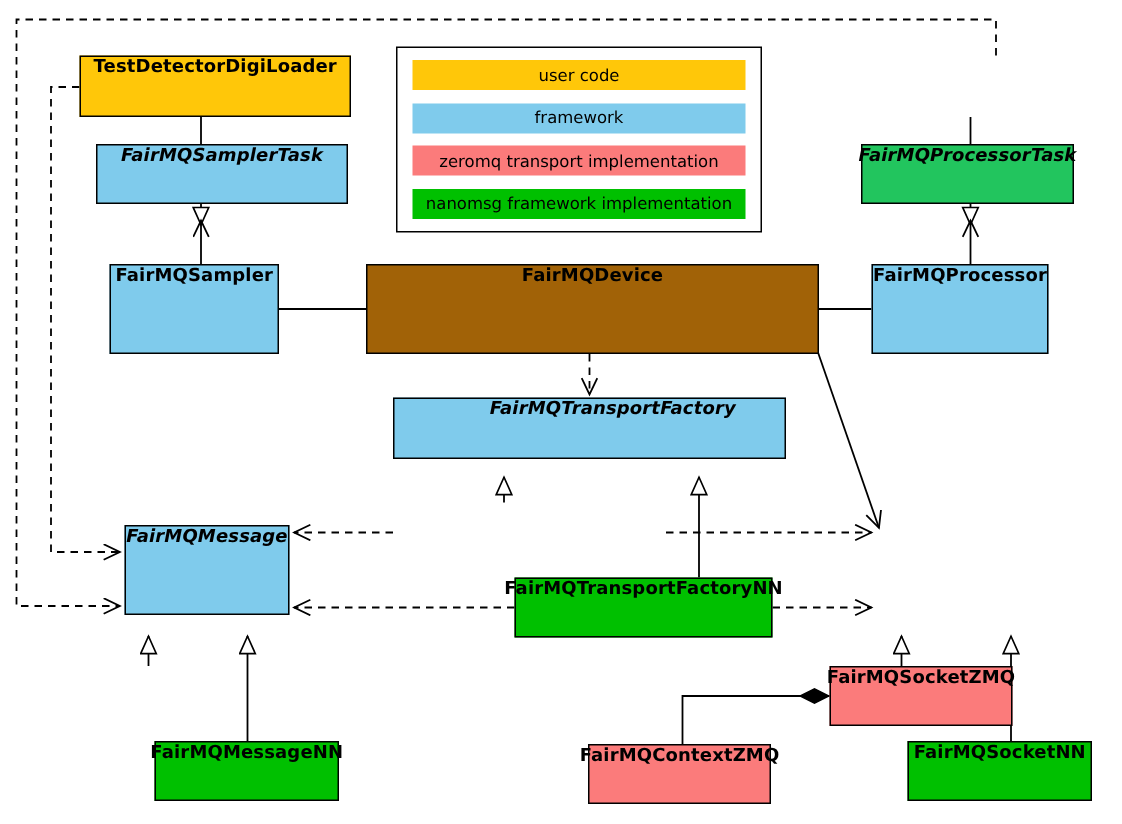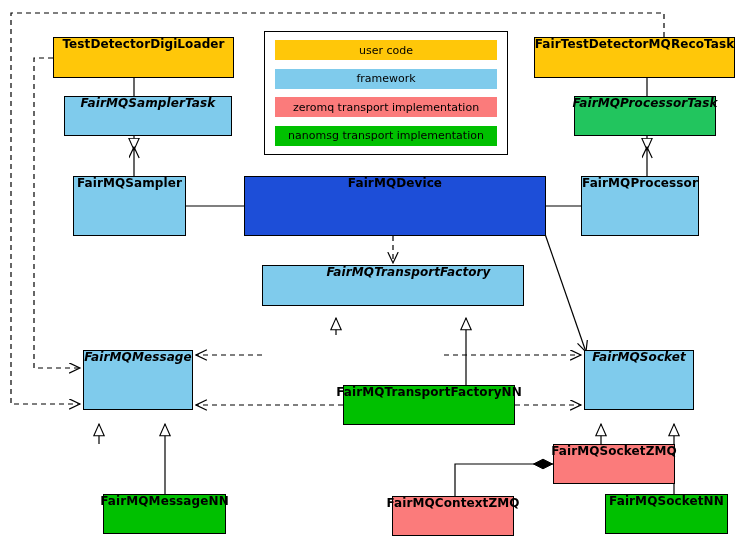--- a/index.html
+++ b/index.html
@@ -179,68 +179,62 @@
     <div class="legend-row" style="background:#FFC709;">
       <span>user code</span>
     </div>
     <div class="legend-row" style="background:#7FCBEC;">
       <span>framework</span>
     </div>
     <div class="legend-row" style="background:#FB7B7B;">
       <span>zeromq transport implementation</span>
     </div>
     <div class="legend-row" style="background:#00C000;">
-      <span>nanomsg transport implementation</span>
+      <span>nanomsg framework implementation</span>
     </div>
   </div>
 
   <div class="node" style="left:53px; top:37px; width:181px; height:41px; background:#FFC709;">
     <span>TestDetectorDigiLoader</span>
   </div>
 
-  <div class="node" style="left:534px; top:37px; width:201px; height:41px; background:#FFC709;">
-    <span>FairTestDetectorMQRecoTask</span>
-  </div>
 
   <div class="node abstract" style="left:64px; top:96px; width:168px; height:40px; background:#7FCBEC;">
     <span>FairMQSamplerTask</span>
   </div>
 
   <div class="node abstract" style="left:574px; top:96px; width:142px; height:40px; background:#22c55e;">
     <span>FairMQProcessorTask</span>
   </div>
 
   <div class="node" style="left:73px; top:176px; width:113px; height:60px; background:#7FCBEC;">
     <span>FairMQSampler</span>
   </div>
 
-  <div class="node" style="left:244px; top:176px; width:302px; height:60px; background:#1d4ed8;">
+  <div class="node" style="left:244px; top:176px; width:302px; height:60px; background:#a16207;">
     <span>FairMQDevice</span>
   </div>
 
   <div class="node" style="left:581px; top:176px; width:118px; height:60px; background:#7FCBEC;">
     <span>FairMQProcessor</span>
   </div>
 
   <div class="node abstract" style="left:262px; top:265px; width:262px; height:41px; background:#7FCBEC;padding-left:31px;">
     <span>FairMQTransportFactory</span>
   </div>
 
 
   <div class="node" style="left:343px; top:385px; width:172px; height:40px; background:#00C000;">
     <span>FairMQTransportFactoryNN</span>
   </div>
 
   <div class="node abstract" style="left:83px; top:350px; width:110px; height:60px; background:#7FCBEC;">
     <span>FairMQMessage</span>
   </div>
 
-  <div class="node abstract" style="left:584px; top:350px; width:110px; height:60px; background:#7FCBEC;">
-    <span>FairMQSocket</span>
-  </div>
 
 
   <div class="node" style="left:103px; top:494px; width:123px; height:40px; background:#00C000;">
     <span>FairMQMessageNN</span>
   </div>
 
   <div class="node" style="left:553px; top:444px; width:122px; height:40px; background:#FB7B7B;">
     <span>FairMQSocketZMQ</span>
   </div>
 

